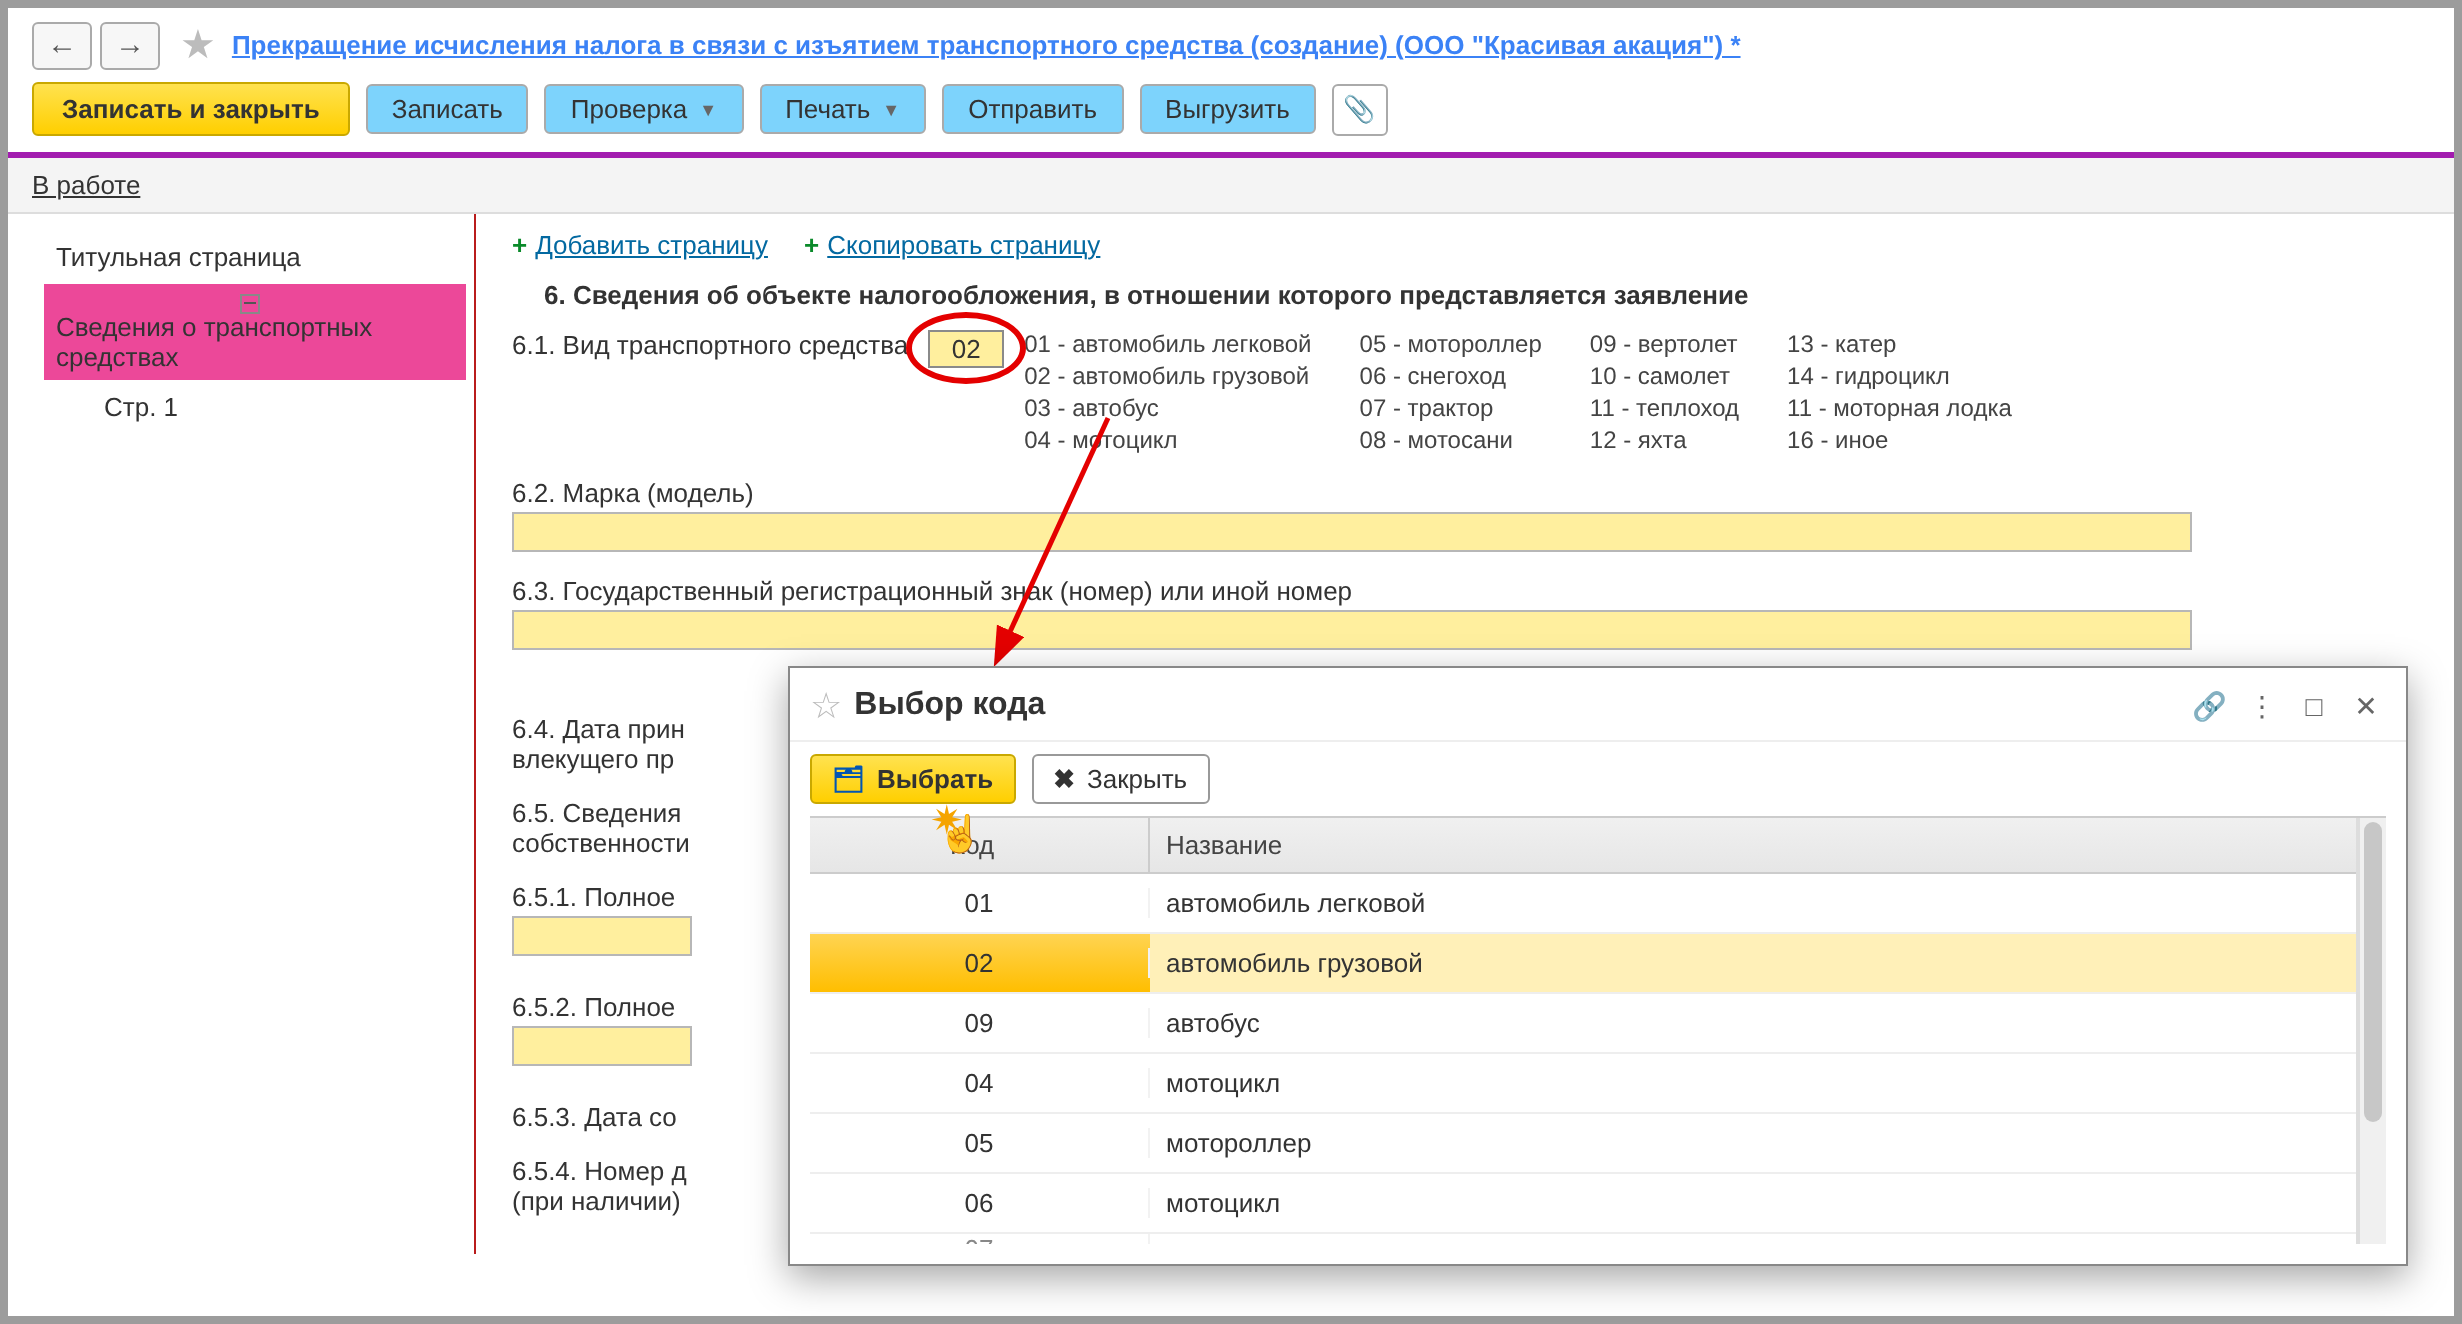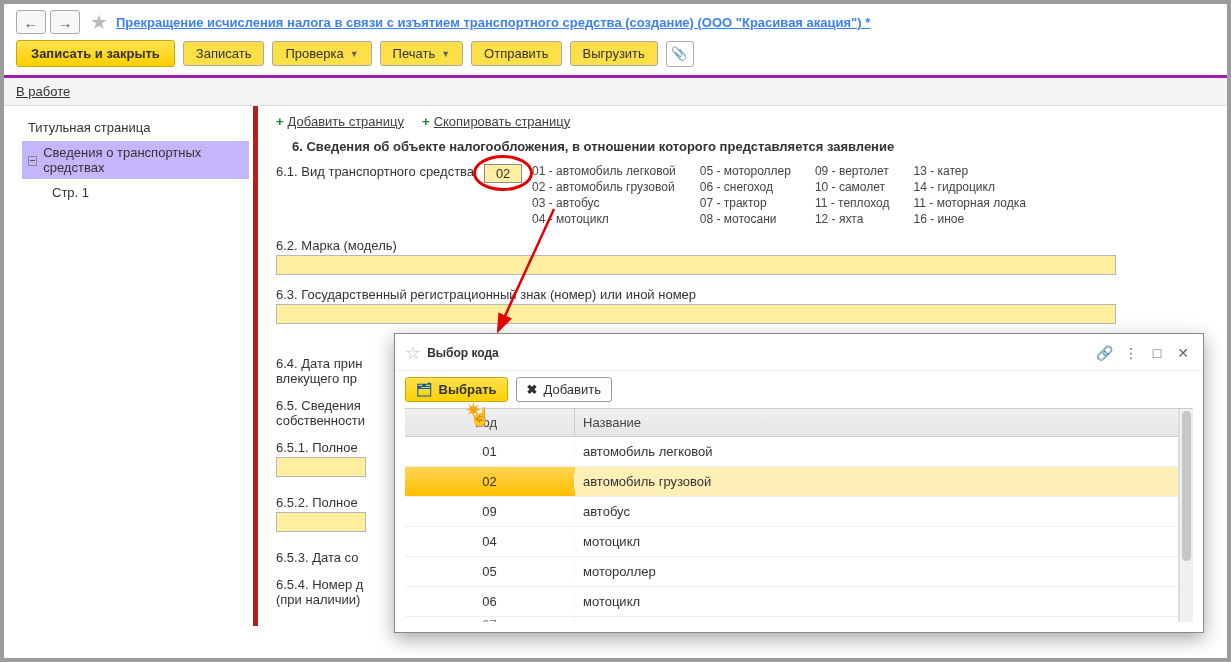--- a/index.html
+++ b/index.html
@@ -3,50 +3,50 @@
 <meta charset="utf-8">
 <style>
   * { box-sizing: border-box; margin:0; padding:0; }
   html, body { width:1231px; height:662px; font-family: Arial, sans-serif; font-size:13px; color:#333; overflow:hidden; }
   .frame { width:1231px; height:662px; border:4px solid #9c9c9c; background:#fff; position:relative; }
   .header-row { display:flex; align-items:center; padding:6px 12px 2px; gap:4px;}
   .nav-btn { width:30px; height:24px; border:1px solid #aaa; background:#f7f7f7; border-radius:3px; display:flex; align-items:center; justify-content:center; cursor:pointer; font-size:15px; color:#555;}
   .star { font-size:20px; color:#bcbcbc; padding:0 4px 0 6px; }
   .title { font-size:13px; font-weight:bold; color:#3b82f6;text-decoration:underline;}
   .toolbar { display:flex; align-items:center; padding:4px 12px 8px; gap:8px;}
-  .btn { border:1px solid #aaa; background:#fde047; border-radius:3px; padding:4px 12px; cursor:pointer; font-size:13px; color:#333; display:flex; align-items:center; gap:6px;}
+  .btn { border:1px solid #aaa; background:#7dd3fc; border-radius:3px; padding:4px 12px; cursor:pointer; font-size:13px; color:#333; display:flex; align-items:center; gap:6px;}
   .btn-primary { background:linear-gradient(#ffe24f,#ffcf00); border-color:#c9a800; font-weight:bold; padding:5px 14px;}
   .btn .caret { font-size:9px; color:#666;}
   .attach { width:28px; height:26px; border:1px solid #aaa; border-radius:3px; display:flex; align-items:center; justify-content:center; cursor:pointer;}
   .status-bar { background:#f4f4f4; border-top:3px solid #a21caf; border-bottom:1px solid #ddd; padding:6px 12px;}
   .status-bar a { color:#333; text-decoration:underline; cursor:pointer;}
   .body-split { display:flex; height:520px;}
-  .left-pane { width:254px; border-right:5px solid #b91c1c; padding:10px 4px 10px 18px;}
+  .left-pane { width:234px; border-right:1px solid #b91c1c; padding:10px 4px 10px 18px;}
   .nav-item { padding:4px 6px; margin-bottom:2px; cursor:pointer;}
-  .nav-item.selected { background:#c4b5fd; }
+  .nav-item.selected { background:#ec4899;flex-direction:column; }
   .nav-sub { padding:4px 6px 4px 30px; cursor:pointer;}
   .content { flex:1; padding:8px 18px; position:relative; overflow:hidden;}
-  .page-links a { color:#404040; text-decoration:underline; cursor:pointer; }
+  .page-links a { color:#0369a1; text-decoration:underline; cursor:pointer; }
   .plus { color:#0a8a2a; font-weight:bold; margin-right:4px;}
   .section-head { font-weight:bold; margin:10px 16px;}
   .row-61 { display:flex; align-items:flex-start; gap:10px;}
   .code-input-wrap { position:relative; }
   .code-input { width:38px; height:19px; border:1px solid #8a8a8a; background:#ffef9e; text-align:center; font-size:13px; line-height:17px;}
   .code-circle { position:absolute; top:-9px; left:-11px; width:60px; height:36px; border:3px solid #e40000; border-radius:50%; pointer-events:none;}
   .legend { display:grid; grid-template-columns:repeat(4, auto); column-gap:24px; row-gap:2px; font-size:12px; color:#444;}
   .field-label { margin-top:12px; font-size:13px;}
   .long-input { margin-top:2px; height:20px; border:1px solid #b7b7b7; background:#ffef9e;}
   .cut-label { margin-top:12px;}
   
   .arrow-svg { position:absolute; top:190px; left:470px; pointer-events:none; overflow:visible; }
   
   .modal { position:absolute; top:329px; left:390px; width:810px; height:300px; background:#fff; border:1px solid #888; box-shadow:0 6px 18px rgba(0,0,0,.35); display:flex; flex-direction:column;}
   .modal-hdr { display:flex; align-items:center; padding:8px 10px 6px; border-bottom:1px solid #eee;}
   .modal-hdr .mstar { color:#bcbcbc; font-size:18px; margin-right:6px;}
-  .modal-hdr .mtitle { font-size:12px; font-weight:bold; flex:1;}
+  .modal-hdr .mtitle { font-size:16px; font-weight:bold; flex:1;}
   .modal-hdr .mico { width:20px; text-align:center; color:#666; cursor:pointer; font-size:14px; margin-left:6px;}
   .modal-tb { display:flex; gap:8px; padding:6px 10px;}
   .modal-tb .mbtn { border:1px solid #999; background:#fff; border-radius:3px; padding:4px 10px; cursor:pointer; display:flex; align-items:center; gap:6px; font-size:13px;}
   .modal-tb .mbtn.primary { background:linear-gradient(#ffe24f,#ffcf00); border-color:#c9a800; font-weight:bold;}
   .grid-wrap { flex:1; display:flex; border-top:1px solid #ccc; margin:0 10px 10px; min-height:0; position:relative;}
   .grid { flex:1; overflow:hidden; border-right:1px solid #ddd;}
   .ghdr { display:flex; background:linear-gradient(#f0f0f0,#e6e6e6); border-bottom:1px solid #ccc; font-size:13px; color:#444;}
   .gh-code { width:170px; padding:6px 8px; border-right:1px solid #ccc; text-align:left; position:relative;}
   .gh-name { flex:1; padding:6px 8px;}
   .grow { display:flex; border-bottom:1px solid #eee; font-size:13px; height:30px; align-items:center;}
@@ -174,21 +174,21 @@
       <span class="mico">□</span>
       <span class="mico">✕</span>
     </div>
     <div class="modal-tb">
       <div class="mbtn primary">
         <span style="color:#0256b3;">🗂</span>
         <span>Выбрать</span>
       </div>
       <div class="mbtn">
         <span style="font-weight:bold;">✖</span>
-        <span>Добавить</span>
+        <span>Закрыть</span>
       </div>
     </div>
     <div class="grid-wrap">
       <div class="grid">
         <div class="ghdr">
           <div class="gh-code" style="padding-left:70px;"><span>Код</span></div>
           <div class="gh-name">Название</div>
         </div>
         <div class="grow">
           <div class="gc-code">01</div>

